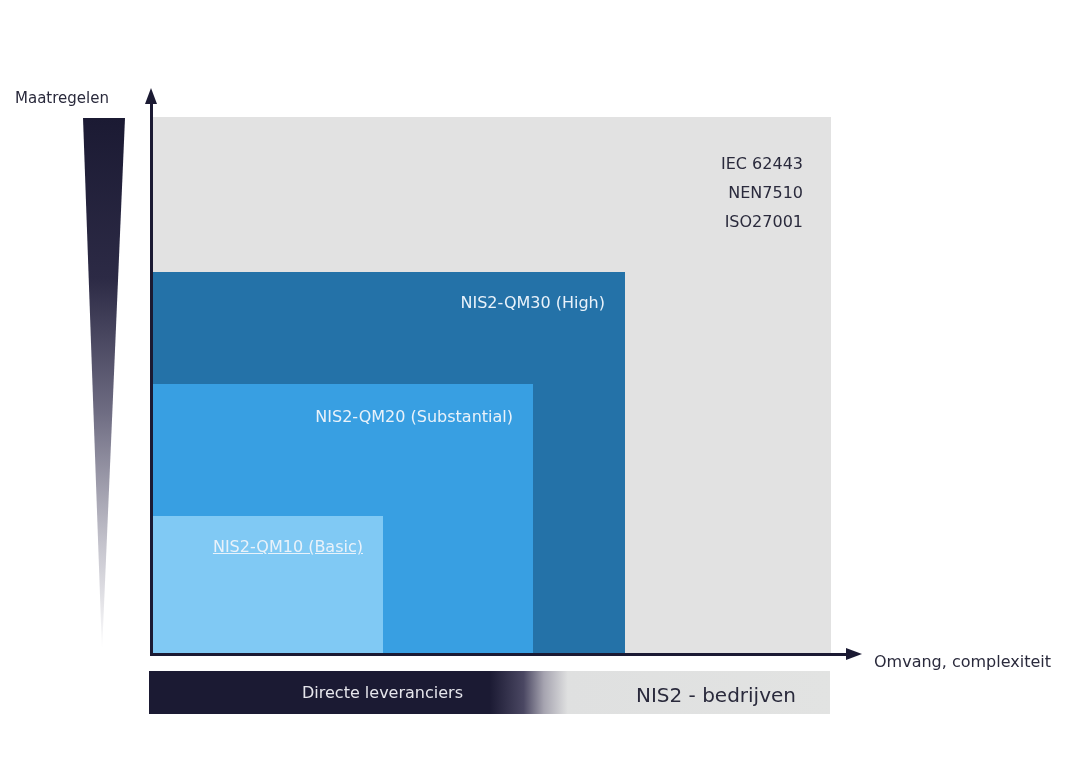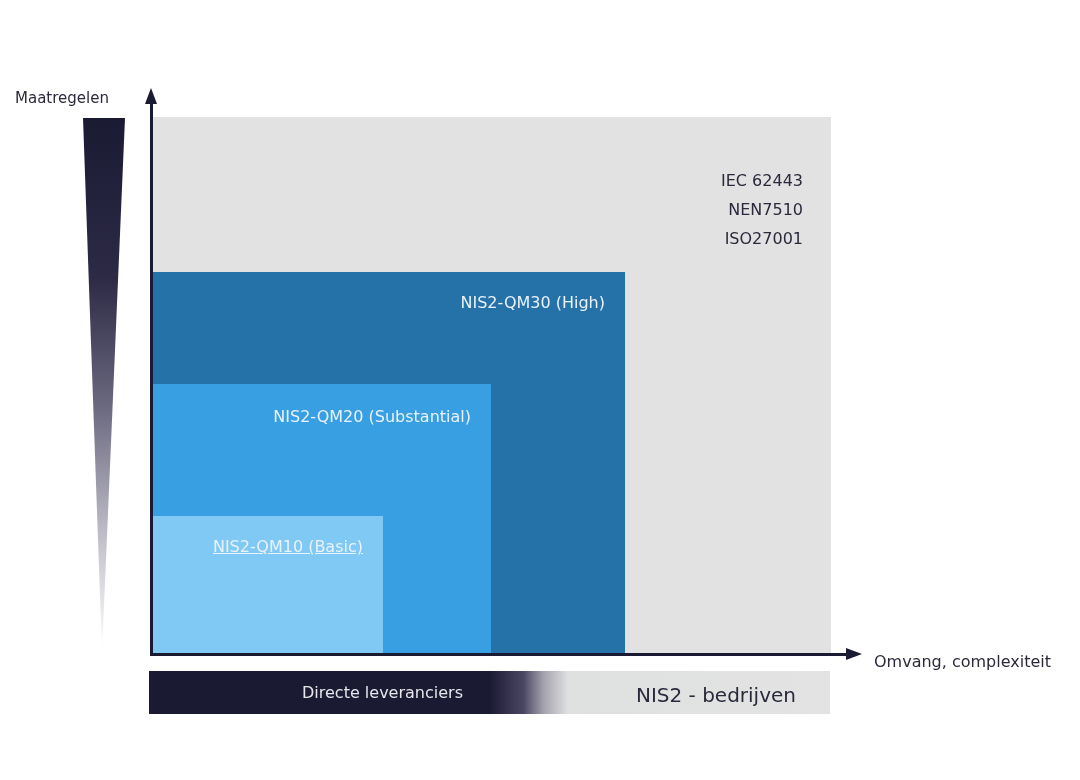--- a/index.html
+++ b/index.html
@@ -9,27 +9,27 @@
     #y-label { left: 15px; top: 89px; font-size: 15px; color: #2a2a3c; }
     #triangle { left: 80px; top: 117px; width: 48px; height: 536px; }
     #y-axis { left: 150px; top: 100px; width: 3px; height: 556px; background: #1b1a33; }
     #y-arrow { left: 145px; top: 88px; width: 0; height: 0;
       border-left: 6.5px solid transparent; border-right: 6.5px solid transparent; border-bottom: 16px solid #1b1a33; }
     #x-axis { left: 150px; top: 653px; width: 700px; height: 3px; background: #1b1a33; }
     #x-arrow { left: 846px; top: 648px; width: 0; height: 0;
       border-top: 6.5px solid transparent; border-bottom: 6.5px solid transparent; border-left: 16px solid #1b1a33; }
     #region-gray { left: 153px; top: 117px; width: 678px; height: 536px; background: #e2e2e2; }
     #region-qm30 { left: 153px; top: 272px; width: 472px; height: 381px; background: #2472a8; }
-    #region-qm20 { left: 153px; top: 384px; width: 338px; height: 269px; background: #389fe2; }
+    #region-qm20 { left: 153px; top: 384px; width: 380px; height: 269px; background: #389fe2; }
     #region-qm10 { left: 153px; top: 516px; width: 230px; height: 137px; background: #80c9f4; }
     .region-label { color: #e9f2fa; font-size: 16px; position: absolute; white-space: nowrap; }
     #lbl-qm30 { right: 20px; top: 21px; }
     #lbl-qm20 { right: 20px; top: 23px; }
     #lbl-qm10 { right: 20px; top: 21px; text-decoration: underline; }
-    #standards { right: 28px; top: 32px; text-align: right; color: #2a2a3c; font-size: 16px; line-height: 29px; margin-top: 17px; }
+    #standards { right: 28px; top: 32px; text-align: right; color: #2a2a3c; font-size: 16px; line-height: 29px; }
     #bottom-bar { left: 149px; top: 671px; width: 681px; height: 43px;
       background: linear-gradient(to right, #1b1a33 0%, #1b1a33 50%, #4a4762 55%, #a6a4b0 58%, #dfe0e0 61.5%, #e2e3e2 100%); }
     #bar-label-left { left: 153px; top: 12px; color: #e6e6ec; font-size: 16px; text-align: center; }
     #bar-label-right { right: 34px; top: 12px; color: #2a2a3c; font-size: 20px; margin-left: 48px; }
     #x-label { left: 874px; top: 645px; font-size: 16px; line-height: 34px; color: #2a2a3c; }
   </style>
 </head>
 <body>
 
 <div id="y-label" class="abs">Maatregelen</div>

